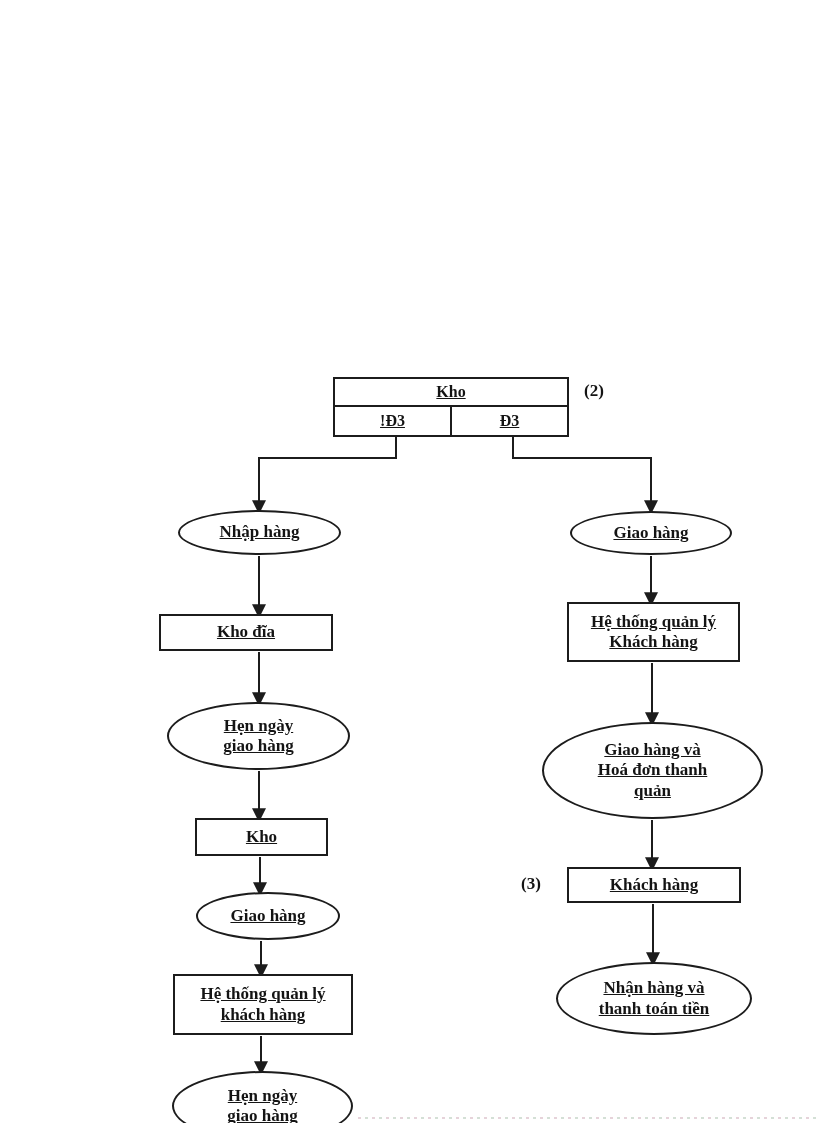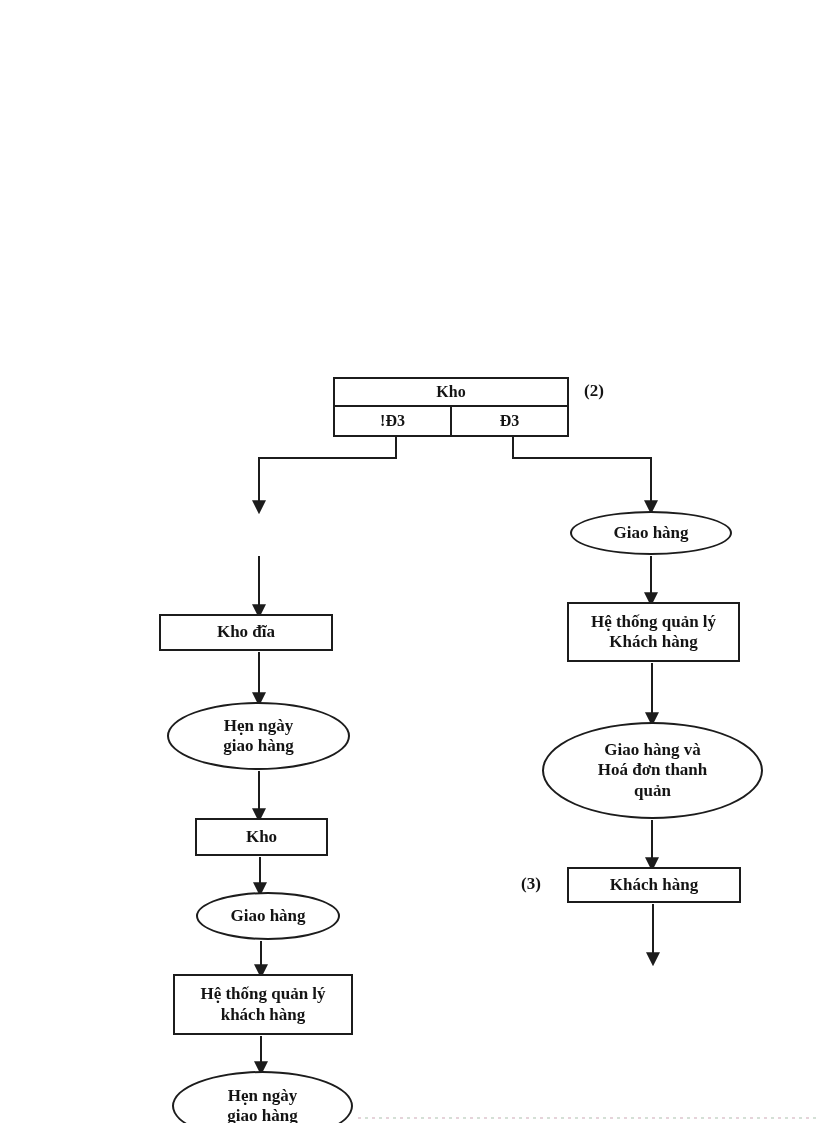--- a/index.html
+++ b/index.html
@@ -17,21 +17,21 @@
     display:flex;align-items:center;justify-content:center;
     text-align:center;
     font-weight:bold;
     font-size:17px;
     line-height:1.18;
     background:#ffffff;
     box-sizing:border-box;
   }
   .rect{border:2px solid #1c1c1c;}
   .ellipse{border:2px solid #1c1c1c;border-radius:50%;}
-  .txt{white-space:pre-line;}
+  .txt{white-space:pre-line;text-decoration:underline;}
   
   #root-table{
     position:absolute;left:333px;top:377px;width:236px;
     border:2px solid #1c1c1c;background:#fff;box-sizing:border-box;
     font-weight:bold;font-size:16px;
   }
   #root-table .hdr{
     height:26px;border-bottom:2px solid #1c1c1c;
     display:flex;align-items:center;justify-content:center;
   }
@@ -103,20 +103,23 @@
       </div>
       <div class="cell">
         <span class="txt">Đ3</span>
       </div>
     </div>
   </div>
 
   <div id="ref2" class="ref-label">(2)</div>
   <div id="ref3" class="ref-label">(3)</div>
 
+  <div id="l1" class="node ellipse">
+    <span class="txt">Nhập hàng</span>
+  </div>
   <div id="l2" class="node rect">
     <span class="txt">Kho đĩa</span>
   </div>
   <div id="l3" class="node ellipse">
     <span class="txt">Hẹn ngày
 giao hàng</span>
   </div>
   <div id="l4" class="node rect">
     <span class="txt">Kho</span>
   </div>
@@ -140,16 +143,20 @@
 Khách hàng</span>
   </div>
   <div id="r3" class="node ellipse">
     <span class="txt">Giao hàng và
 Hoá đơn thanh
 quản</span>
   </div>
   <div id="r4" class="node rect">
     <span class="txt">Khách hàng</span>
   </div>
+  <div id="r5" class="node ellipse">
+    <span class="txt">Nhận hàng và
+thanh toán tiền</span>
+  </div>
 
   <div id="page-break-line"></div>
 
 </div>
 
 </body></html>

